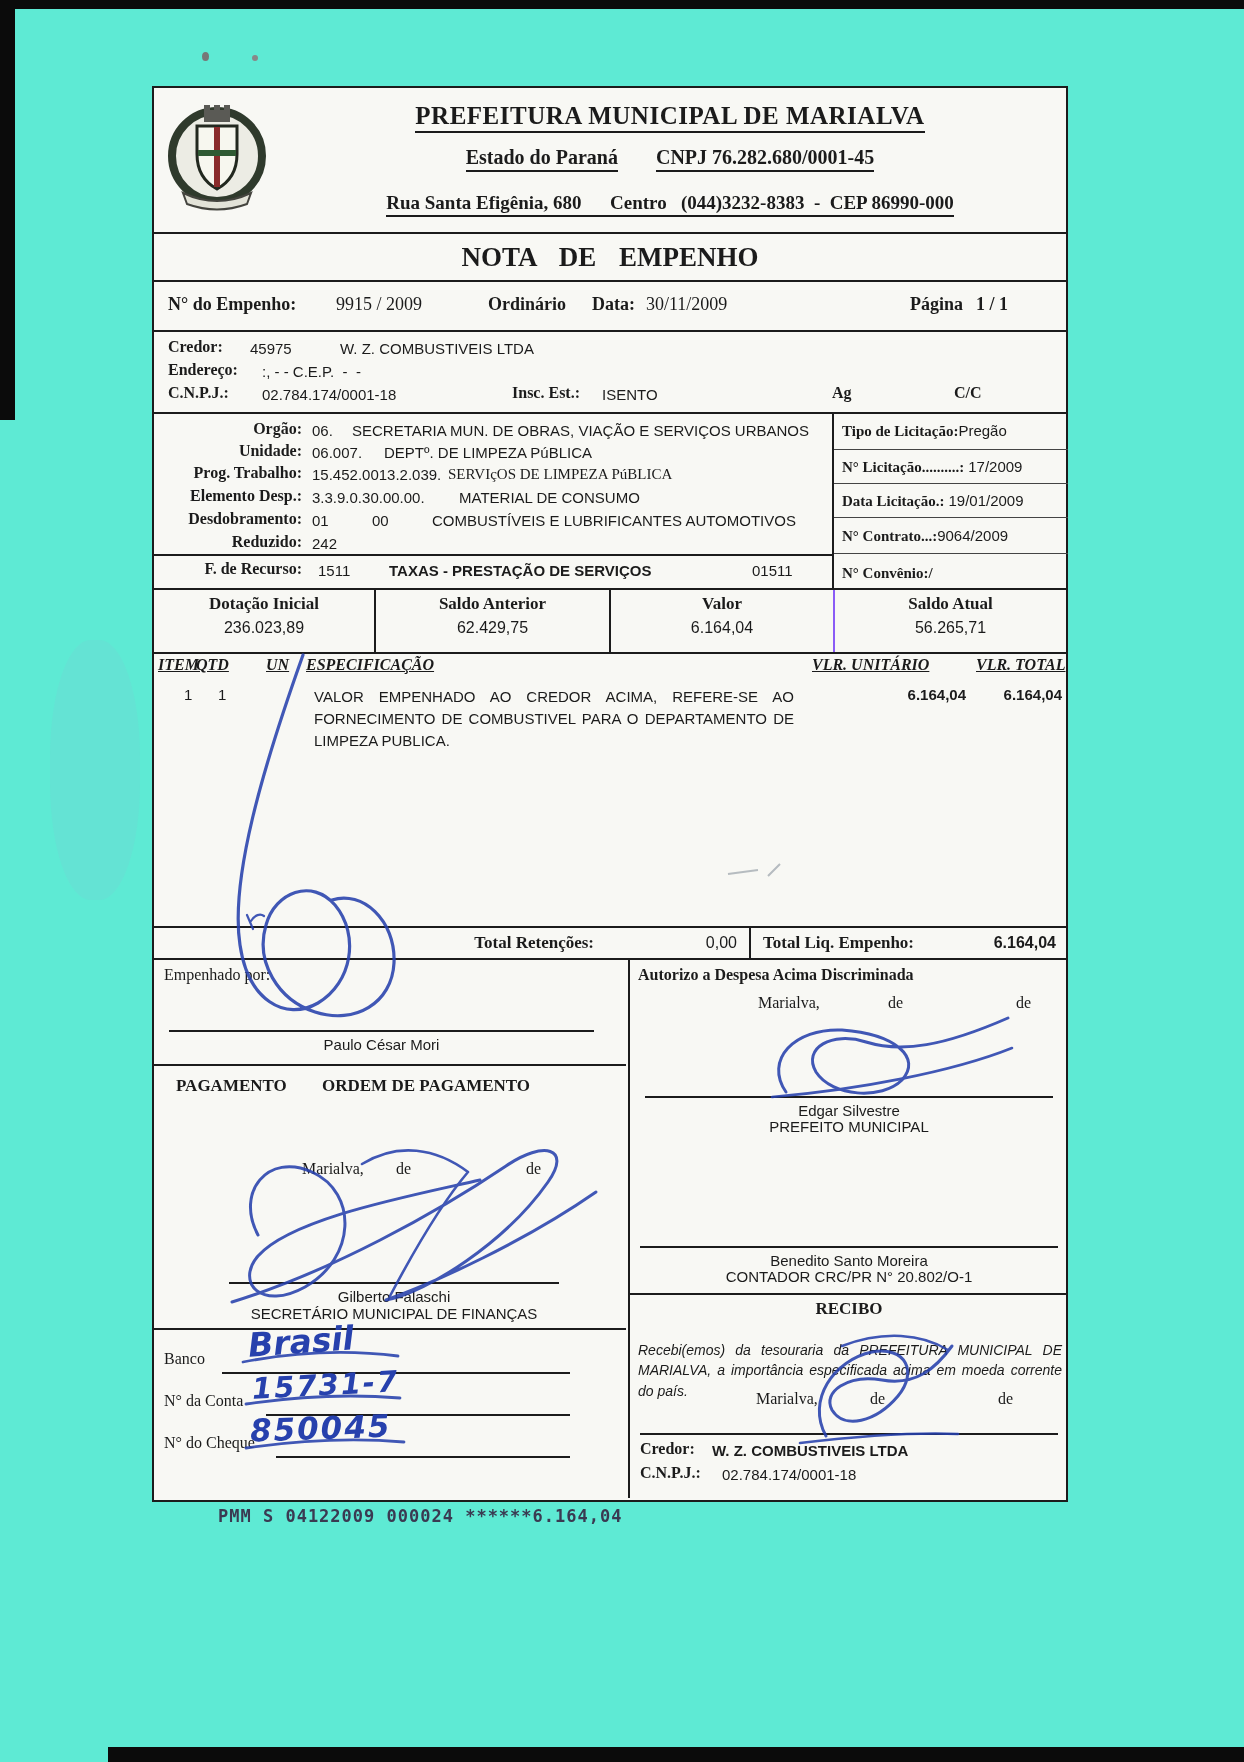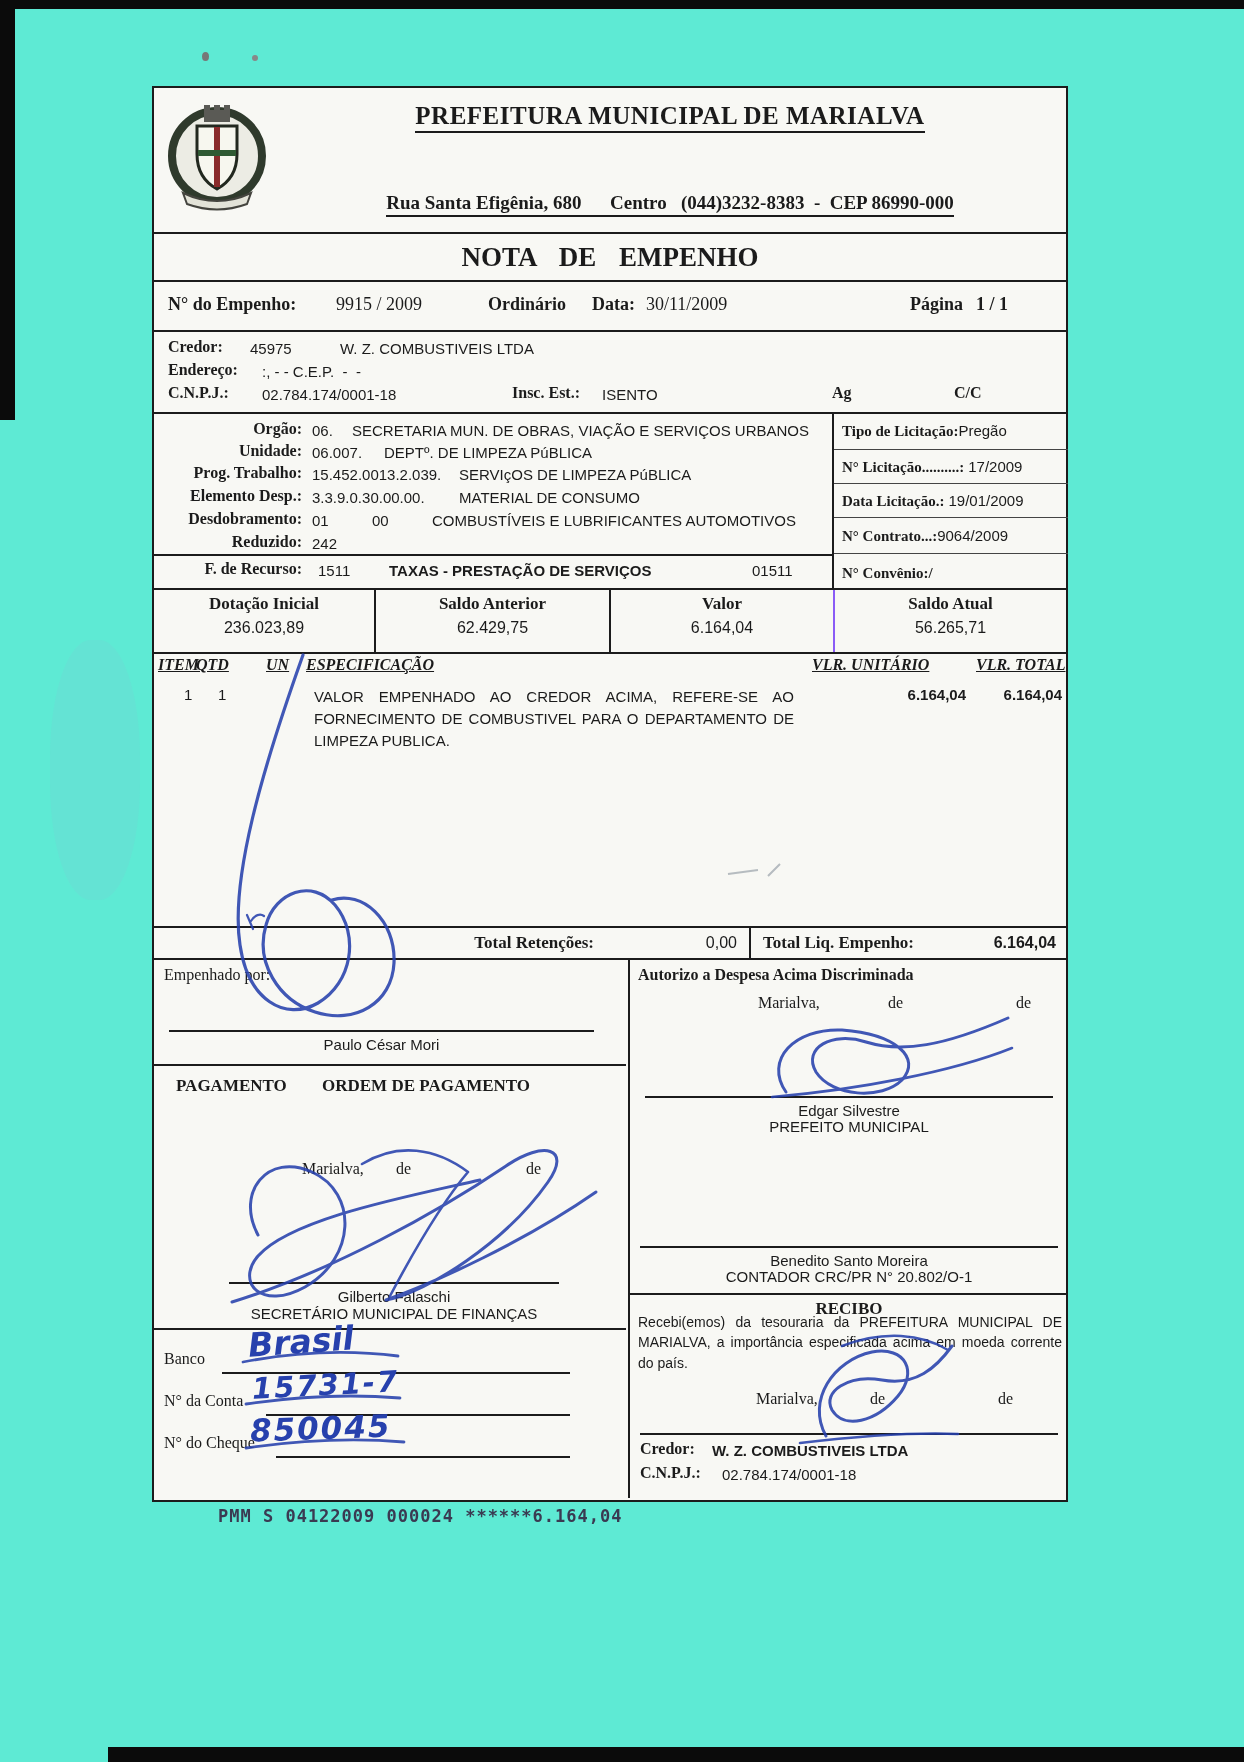--- a/index.html
+++ b/index.html
@@ -45,20 +45,24 @@
           <rect x="58" y="9" width="6" height="7" fill="#5a5a55"></rect>
           <path d="M31 30 h40 v28 c0 19 -9 29 -20 35 c-11 -6 -20 -16 -20 -35 z" fill="#f7f7ef" stroke="#22281f" stroke-width="3"></path>
           <rect x="48" y="31" width="6" height="60" fill="#8a2b2b"></rect>
           <rect x="32" y="54" width="38" height="6" fill="#2f5a33"></rect>
           <path d="M17 97 q34 16 68 0 l-4 11 q-30 11 -60 0 z" fill="#e3e3d8" stroke="#44443e" stroke-width="2"></path>
         </svg>
       </div>
       <div class="abs" style="left:120px;top:14px;width:792px;text-align:center;">
         <span class="b u" style="font-size:25px;letter-spacing:0.5px;">PREFEITURA MUNICIPAL DE MARIALVA</span>
       </div>
+      <div class="abs" style="left:120px;top:58px;width:792px;text-align:center;">
+        <span class="b u" style="font-size:20px;margin-right:34px;">Estado do Paraná</span>
+        <span class="b u" style="font-size:20px;">CNPJ 76.282.680/0001-45</span>
+      </div>
       <div class="abs" style="left:120px;top:104px;width:792px;text-align:center;">
         <span class="b u pre" style="font-size:19px;">Rua Santa Efigênia, 680      Centro   (044)3232-8383  -  CEP 86990-000</span>
       </div>
     </div>
 
     <div class="sec center" style="top:146px;height:48px;">
       <span class="b" style="font-size:27px;word-spacing:16px;line-height:46px;">NOTA DE EMPENHO</span>
     </div>
 
     <div class="sec" style="top:194px;height:50px;">
@@ -89,21 +93,21 @@
       <span class="abs b right" style="left:0;top:6px;width:148px;">Orgão:</span>
       <span class="abs s" style="left:158px;top:8px;">06.</span>
       <span class="abs s" style="left:198px;top:8px;">SECRETARIA MUN. DE OBRAS, VIAÇÃO E SERVIÇOS URBANOS</span>
 
       <span class="abs b right" style="left:0;top:28px;width:148px;">Unidade:</span>
       <span class="abs s" style="left:158px;top:30px;">06.007.</span>
       <span class="abs s" style="left:230px;top:30px;">DEPTº. DE LIMPEZA PúBLICA</span>
 
       <span class="abs b right" style="left:0;top:50px;width:148px;">Prog. Trabalho:</span>
       <span class="abs s" style="left:158px;top:52px;">15.452.0013.2.039.</span>
-      <span class="abs s" style="left:305px;top:52px;">SERVIçOS DE LIMPEZA PúBLICA</span>
+      <span class="abs s" style="left:294px;top:52px;font-family:Liberation Serif, serif;">SERVIçOS DE LIMPEZA PúBLICA</span>
 
       <span class="abs b right" style="left:0;top:73px;width:148px;">Elemento Desp.:</span>
       <span class="abs s" style="left:158px;top:75px;">3.3.9.0.30.00.00.</span>
       <span class="abs s" style="left:305px;top:75px;">MATERIAL DE CONSUMO</span>
 
       <span class="abs b right" style="left:0;top:96px;width:148px;">Desdobramento:</span>
       <span class="abs s" style="left:158px;top:98px;">01</span>
       <span class="abs s" style="left:218px;top:98px;">00</span>
       <span class="abs s" style="left:278px;top:98px;">COMBUSTÍVEIS E LUBRIFICANTES AUTOMOTIVOS</span>
 
@@ -213,21 +217,21 @@
         <div class="abs hline" style="left:15px;top:136px;width:408px;"></div>
         <div class="abs s center" style="left:15px;top:142px;width:408px;">Edgar Silvestre</div>
         <div class="abs s center" style="left:15px;top:158px;width:408px;">PREFEITO MUNICIPAL</div>
 
         <div class="abs hline" style="left:10px;top:286px;width:418px;"></div>
         <div class="abs s center" style="left:10px;top:292px;width:418px;">Benedito Santo Moreira</div>
         <div class="abs s center" style="left:10px;top:308px;width:418px;">CONTADOR CRC/PR N° 20.802/O-1</div>
 
         <div class="abs hline" style="left:0;top:333px;width:438px;"></div>
         <div class="abs b center" style="left:0;top:339px;width:438px;font-size:17px;">RECIBO</div>
-        <div class="abs s14" style="left:8px;top:352px;width:424px;text-align:justify;line-height:1.45;">Recebi(emos) da tesouraria da PREFEITURA MUNICIPAL DE MARIALVA, a importância especificada acima em moeda corrente do país.</div>
+        <div class="abs s14" style="left:8px;top:380px;width:424px;text-align:justify;line-height:1.45;font-style:italic;">Recebi(emos) da tesouraria da PREFEITURA MUNICIPAL DE MARIALVA, a importância especificada acima em moeda corrente do país.</div>
         <span class="abs" style="left:126px;top:430px;font-size:16px;">Marialva,</span>
         <span class="abs" style="left:240px;top:430px;font-size:16px;">de</span>
         <span class="abs" style="left:368px;top:430px;font-size:16px;">de</span>
 
         <div class="abs hline" style="left:10px;top:473px;width:418px;"></div>
         <span class="abs b" style="left:10px;top:480px;font-size:16px;">Credor:</span>
         <span class="abs s b" style="left:82px;top:482px;">W. Z. COMBUSTIVEIS LTDA</span>
         <span class="abs b" style="left:10px;top:504px;font-size:16px;">C.N.P.J.:</span>
         <span class="abs s" style="left:92px;top:506px;">02.784.174/0001-18</span>
       </div>

